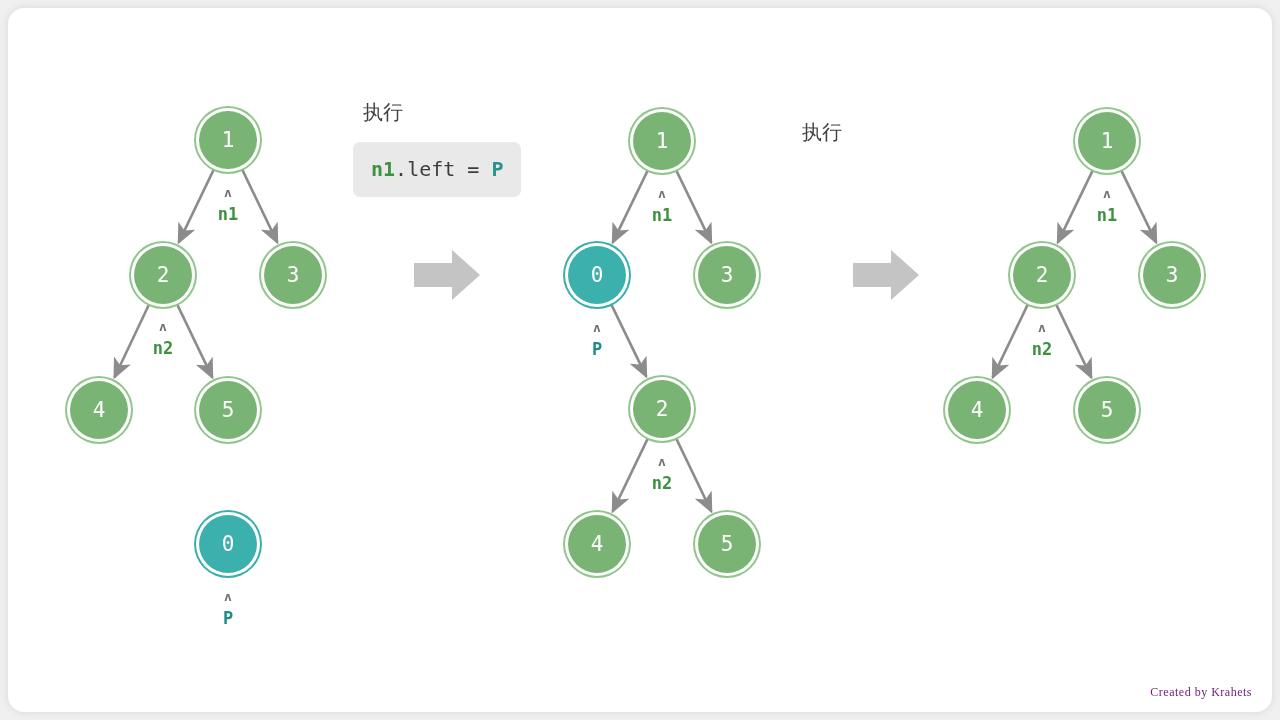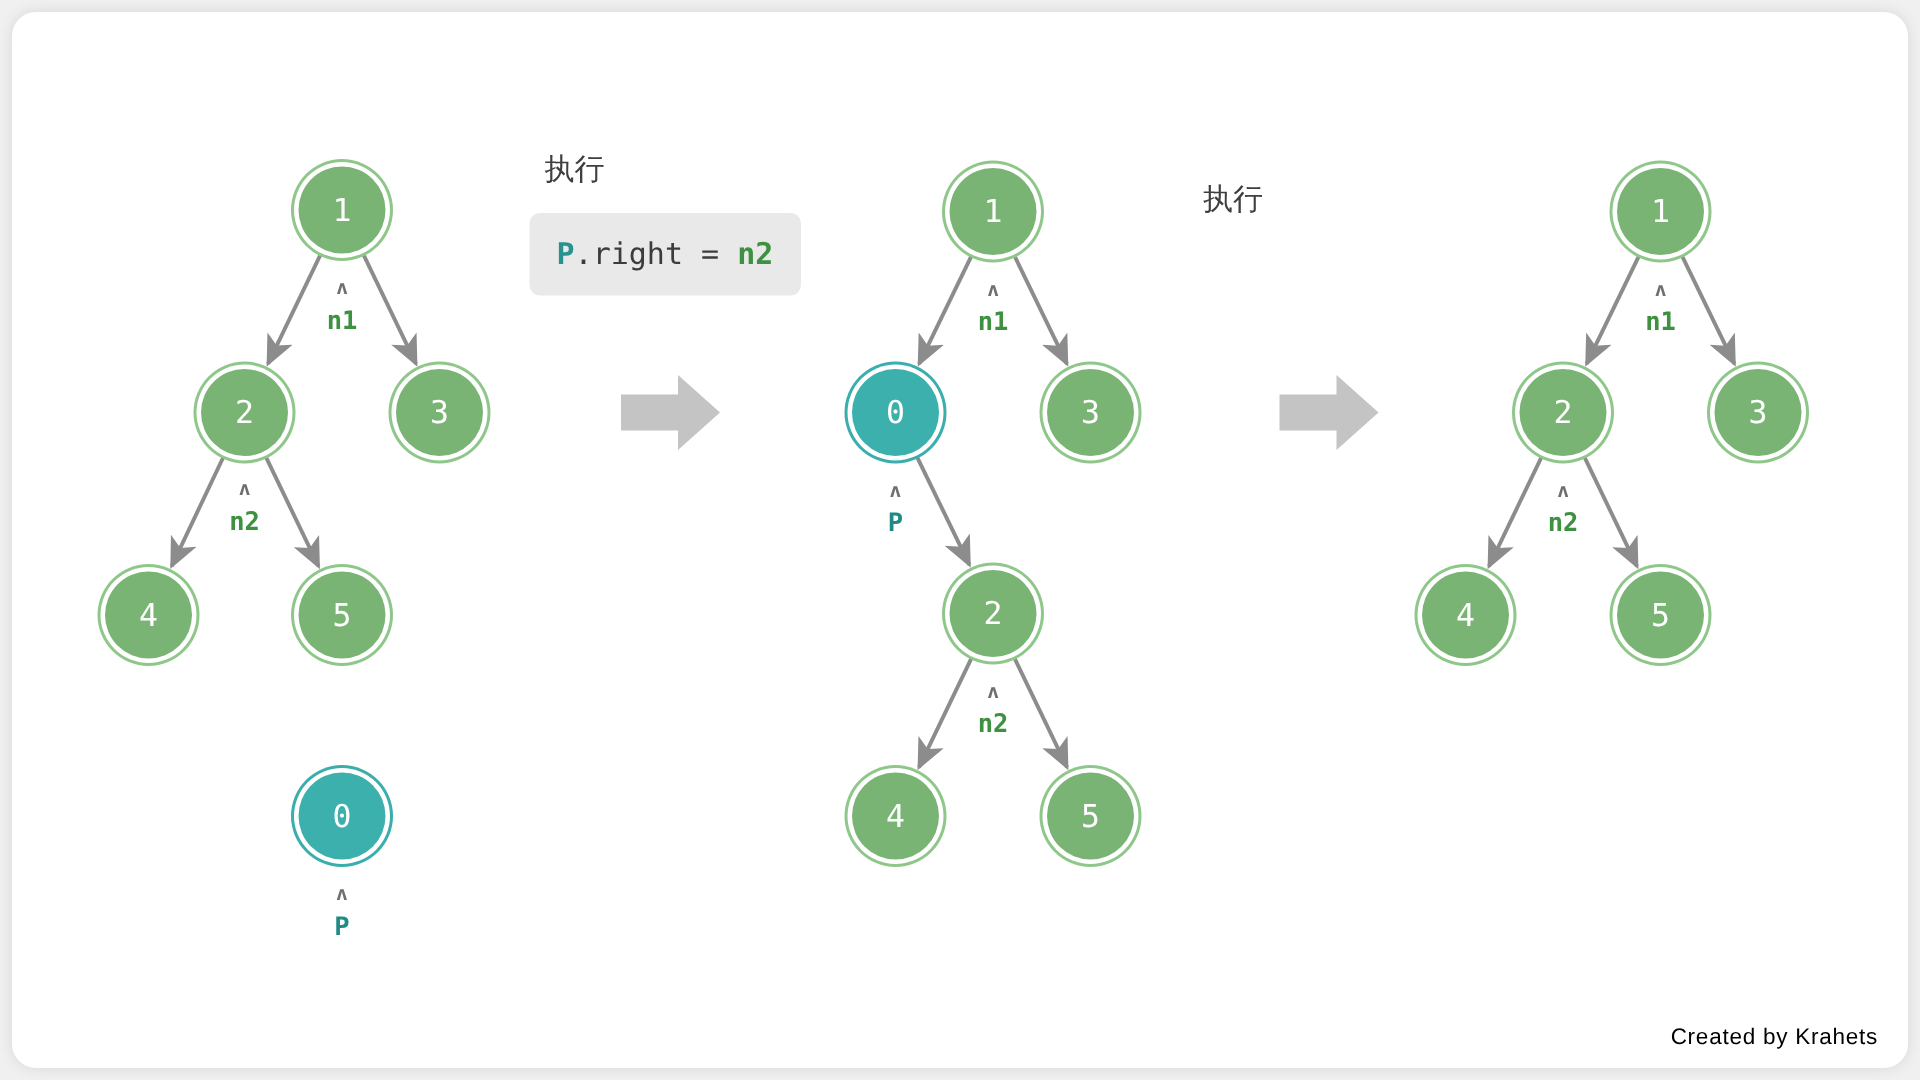--- a/index.html
+++ b/index.html
@@ -91,23 +91,23 @@
     color: #3c3c3c;
     white-space: pre;
   }
   .codebox .kw-green { color: #3e9141; font-weight: bold; }
   .codebox .kw-teal  { color: #26938f; font-weight: bold; }
   .codebox .op { color: #3c3c3c; }
   
   #credit {
     position: absolute;
     right: 28px; bottom: 20px;
-    font-family: Liberation Sans, sans-serif;
-    font-size: 15px;
-    color: #000000;
+    font-family: Liberation Serif, serif;
+    font-size: 12px;
+    color: #701a75;
     letter-spacing: 0.5px;
   }
 </style>
 </head>
 <body>
 
 <div id="stage">
   <div id="card"></div>
 
   <svg id="svg-layer" viewBox="0 0 1280 720" xmlns="http://www.w3.org/2000/svg">
@@ -223,18 +223,18 @@
         <span class="caret">ʌ</span>
         <span class="plabel">n1</span>
       </div>
       <div class="ptr green" style="left: 1042px; top: 321px;">
         <span class="caret">ʌ</span>
         <span class="plabel">n2</span>
       </div>
     </div>
 
   <div class="step-title" style="left: 363px; top: 99px;">执行</div>
-  <div class="codebox" id="codebox-2" style="left: 353px; top: 142px;"><div><span class="kw-teal">P</span><span class="op">.right = </span><span class="kw-green">n2</span></div></div>
+  <div class="codebox" id="codebox-2" style="left: 353px; top: 142px;"><div><span class="kw-green">n1</span><span class="op">.left = </span><span class="kw-teal">P</span></div></div>
 
   <div class="step-title" style="left: 802px; top: 119px;">执行</div>
 
   <div id="credit">Created by Krahets</div>
 </div>
 
 </body></html>

